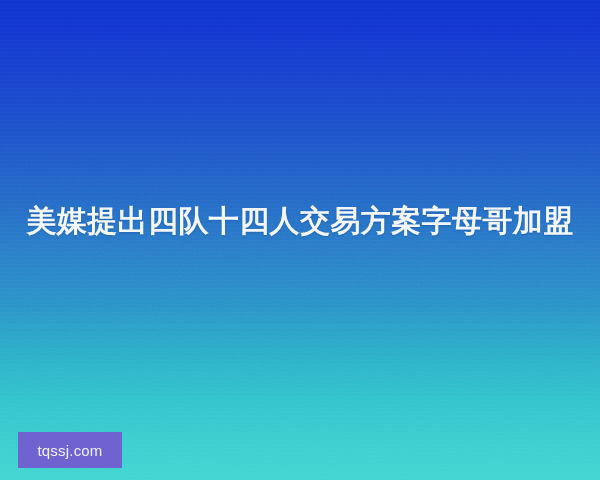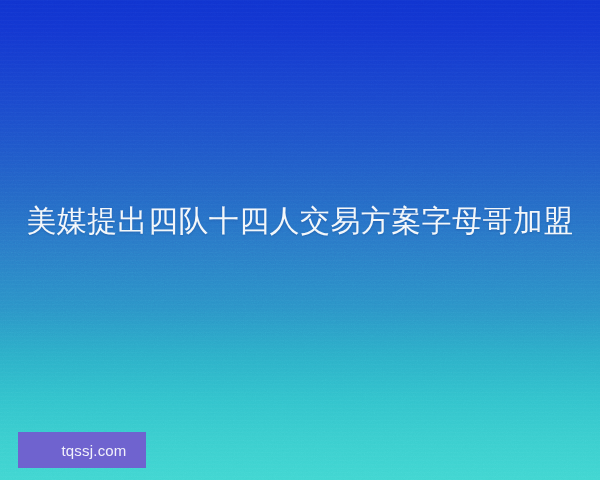--- a/index.html
+++ b/index.html
@@ -71,42 +71,41 @@
   .headline {
     position: absolute;
     left: 0;
     right: 0;
     top: 200px;
     text-align: center;
     color: #f3f7fa;
     font-size: 30px;
     line-height: 41px;
     letter-spacing: 0.4px;
-    font-weight: 400;
+    font-weight: 700;
     text-shadow: 0 1px 2px rgba(10, 40, 110, 0.25);
     padding: 0 20px;
     box-sizing: border-box;
   }
   .headline-line {
     display: block;
     white-space: nowrap;
   }
 
   
   .watermark {
     position: absolute;
     left: 18px;
     top: 432px;
     width: 104px;
     height: 36px;
     background: #6f63cf;
     display: flex;
     align-items: center;
     justify-content: center;
-    padding-left: 24px;
   }
   .watermark-text {
     color: #f2f1fb;
     font-size: 15px;
     letter-spacing: 0.2px;
     line-height: 1;
     font-weight: 400;
   }
 </style>
 </head>

